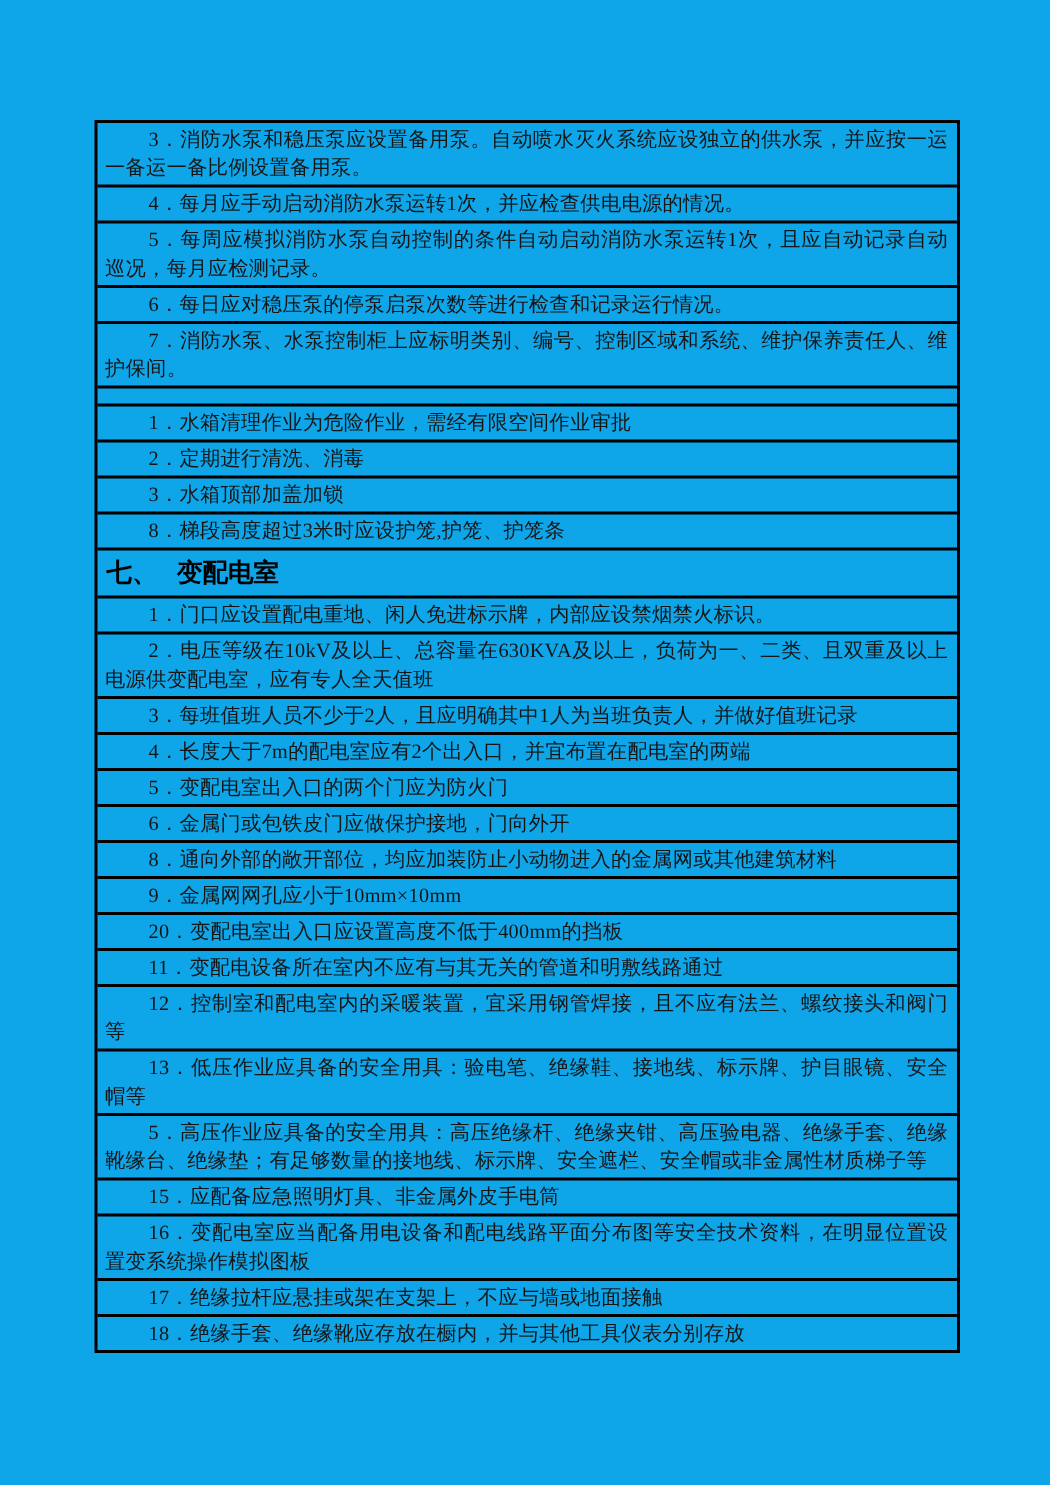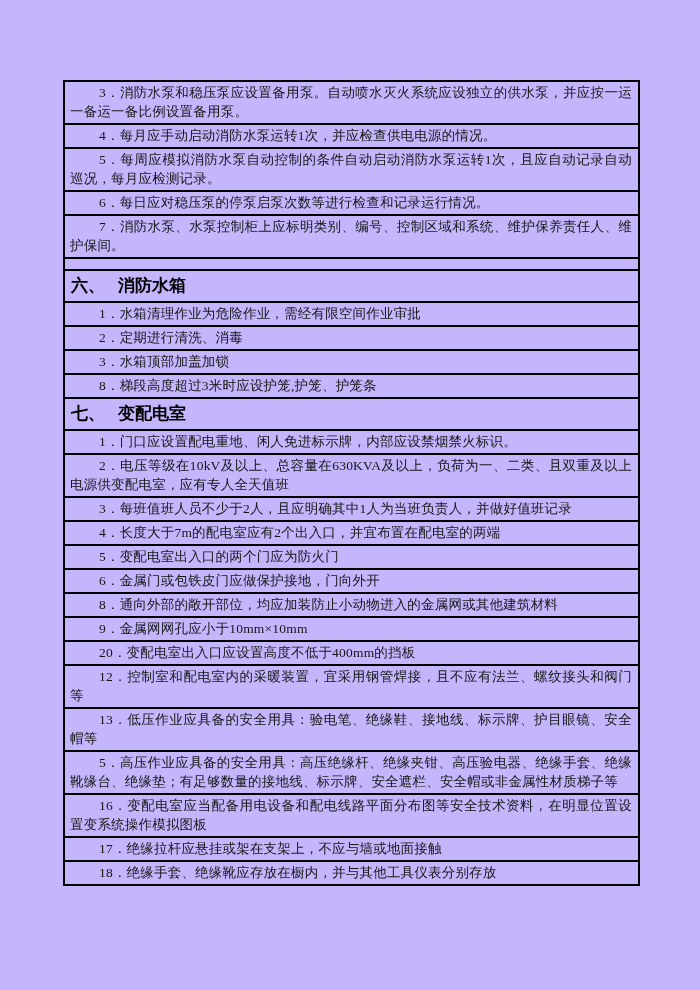--- a/index.html
+++ b/index.html
@@ -1,21 +1,21 @@
 <!DOCTYPE html>
 <html><head>
 <meta charset="utf-8">
 <style>
   html, body { margin: 0; padding: 0; background: #e8e8e8; }
   .page {
     position: relative;
     width: 700px;
     height: 990px;
     margin: 0 auto;
-    background: #c4b5fd;
+    background: #0ea5e9;
     font-family: "Liberation Serif", "DejaVu Serif", serif;
     color: #161616;
     overflow: hidden;
   }
   .doc-table {
     position: absolute;
     left: 63px;
     top: 80px;
     width: 577px;
     box-sizing: border-box;
@@ -62,21 +62,20 @@
       <div class="row item">
         <p class="item-text">5．每周应模拟消防水泵自动控制的条件自动启动消防水泵运转1次，且应自动记录自动巡况，每月应检测记录。</p>
       </div>
       <div class="row item">
         <p class="item-text">6．每日应对稳压泵的停泵启泵次数等进行检查和记录运行情况。</p>
       </div>
       <div class="row item">
         <p class="item-text">7．消防水泵、水泵控制柜上应标明类别、编号、控制区域和系统、维护保养责任人、维护保间。</p>
       </div>
       <div class="row spacer"></div>
-      <div class="row header"><span class="sec-num">六、</span><span class="sec-title">消防水箱</span></div>
       <div class="row item">
         <p class="item-text">1．水箱清理作业为危险作业，需经有限空间作业审批</p>
       </div>
       <div class="row item">
         <p class="item-text">2．定期进行清洗、消毒</p>
       </div>
       <div class="row item">
         <p class="item-text">3．水箱顶部加盖加锁</p>
       </div>
       <div class="row item">
@@ -104,27 +103,33 @@
       <div class="row item">
         <p class="item-text">8．通向外部的敞开部位，均应加装防止小动物进入的金属网或其他建筑材料</p>
       </div>
       <div class="row item">
         <p class="item-text">9．金属网网孔应小于10mm×10mm</p>
       </div>
       <div class="row item">
         <p class="item-text">20．变配电室出入口应设置高度不低于400mm的挡板</p>
       </div>
       <div class="row item">
+        <p class="item-text">11．变配电设备所在室内不应有与其无关的管道和明敷线路通过</p>
+      </div>
+      <div class="row item">
         <p class="item-text">12．控制室和配电室内的采暖装置，宜采用钢管焊接，且不应有法兰、螺纹接头和阀门等</p>
       </div>
       <div class="row item">
         <p class="item-text">13．低压作业应具备的安全用具：验电笔、绝缘鞋、接地线、标示牌、护目眼镜、安全帽等</p>
       </div>
       <div class="row item">
         <p class="item-text">5．高压作业应具备的安全用具：高压绝缘杆、绝缘夹钳、高压验电器、绝缘手套、绝缘靴缘台、绝缘垫；有足够数量的接地线、标示牌、安全遮栏、安全帽或非金属性材质梯子等</p>
+      </div>
+      <div class="row item">
+        <p class="item-text">15．应配备应急照明灯具、非金属外皮手电筒</p>
       </div>
       <div class="row item">
         <p class="item-text">16．变配电室应当配备用电设备和配电线路平面分布图等安全技术资料，在明显位置设置变系统操作模拟图板</p>
       </div>
       <div class="row item">
         <p class="item-text">17．绝缘拉杆应悬挂或架在支架上，不应与墙或地面接触</p>
       </div>
       <div class="row item">
         <p class="item-text">18．绝缘手套、绝缘靴应存放在橱内，并与其他工具仪表分别存放</p>
       </div>

